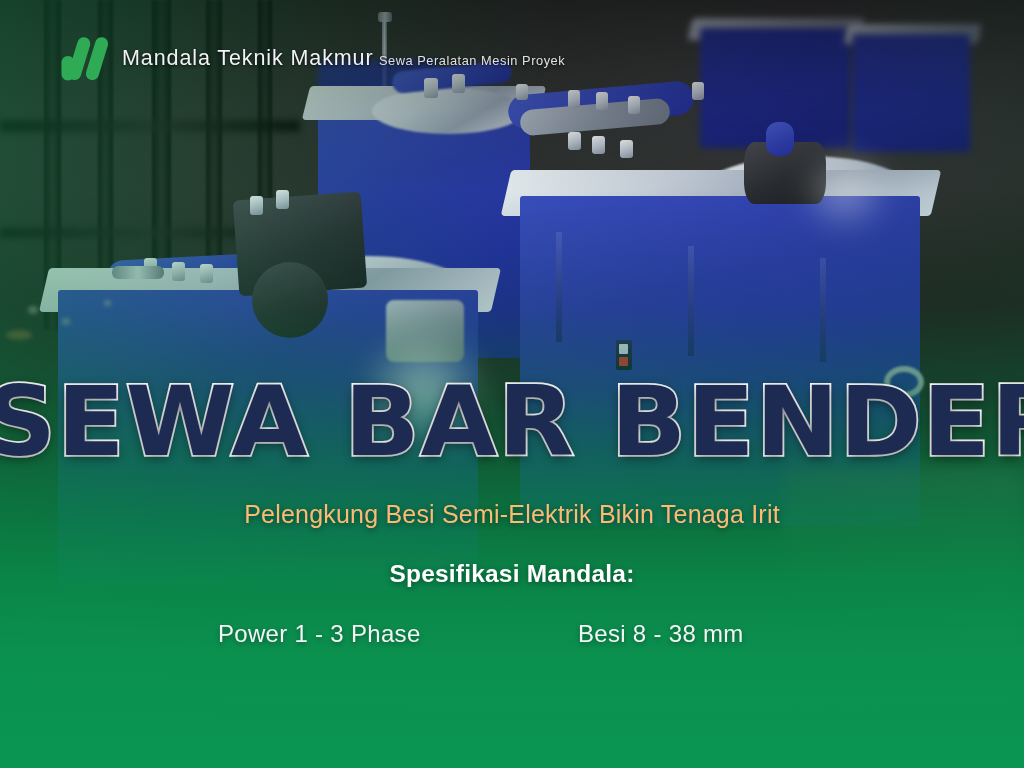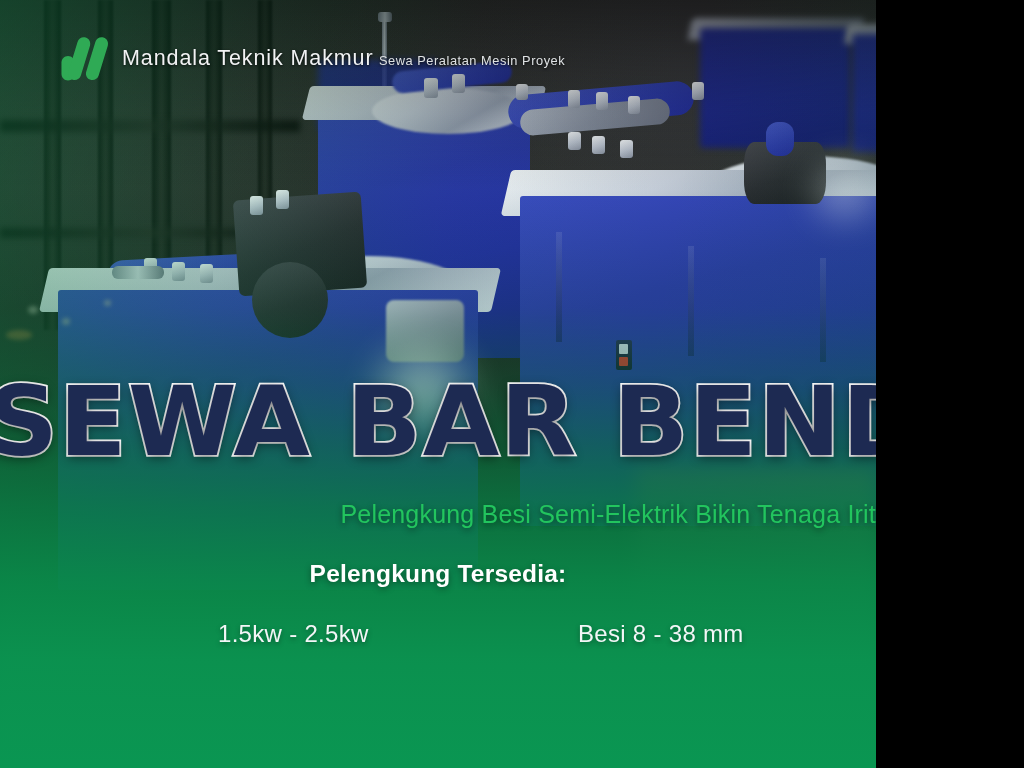--- a/index.html
+++ b/index.html
@@ -1,19 +1,19 @@
 <!DOCTYPE html>
 <html><head>
 <meta charset="utf-8">
 <style>
   * { margin:0; padding:0; box-sizing:border-box; }
   html,body { width:1024px; height:768px; overflow:hidden; background:#000; }
   body { font-family:"Liberation Sans", sans-serif; }
 
-  .poster { position:relative; width:876px; height:768px; overflow:hidden; }
+  .poster { position:relative; width:1024px; height:768px; overflow:hidden; }
 
   
   .photo { position:absolute; inset:0; overflow:hidden;
            background:
              radial-gradient(ellipse 60% 45% at 78% 8%, rgba(70,72,80,.55), rgba(0,0,0,0) 70%),
              radial-gradient(ellipse 50% 40% at 12% 12%, rgba(60,58,56,.5), rgba(0,0,0,0) 72%),
              linear-gradient(175deg,#3b3a38 0%, #2c2b2a 22%, #211f1e 45%, #17161a 70%, #0d0d12 100%);
   }
   
   .plank { position:absolute; background:linear-gradient(90deg, rgba(12,11,10,.92), rgba(38,35,32,.55), rgba(10,9,8,.9));
@@ -137,22 +137,22 @@
               font-family:"DejaVu Sans", sans-serif;
               font-size:96px; line-height:96px; font-weight:700;
               letter-spacing:1px;
               transform:scaleX(1.03);
               color:#1d2a52;
               -webkit-text-stroke:3.5px #ffffff;
               paint-order:stroke fill;
               text-shadow:0 3px 10px rgba(0,0,0,.45);
               white-space:nowrap; }
 
-  .subhead { position:absolute; left:0; right:0; top:500px; text-align:right;
-             font-size:25px; color:#22c55e; font-weight:400; letter-spacing:.2px;
+  .subhead { position:absolute; left:0; right:0; top:500px; text-align:center;
+             font-size:25px; color:#fdba74; font-weight:400; letter-spacing:.2px;
              text-shadow:0 2px 6px rgba(0,0,0,.45); }
 
   .spec-title { position:absolute; left:0; right:0; top:560px; text-align:center;
                 font-size:24.5px; color:#ffffff; font-weight:700; letter-spacing:.2px;
                 text-shadow:0 2px 6px rgba(0,0,0,.4); }
 
   .spec-grid { position:absolute; left:218px; top:620px; width:600px;
                display:grid; grid-template-columns:360px 240px; row-gap:16px; }
   .spec-cell { font-size:24px; color:#f3f6f7; font-weight:400; letter-spacing:.3px;
                text-shadow:0 2px 5px rgba(0,0,0,.35); white-space:nowrap; }
@@ -258,21 +258,21 @@
         <span class="brand-name">Mandala Teknik Makmur</span>
         <span class="brand-rule"></span>
         <span class="brand-tag">Sewa Peralatan Mesin Proyek</span>
       </span>
     </div>
 
     <div class="headline">SEWA BAR BENDER</div>
 
     <div class="subhead">Pelengkung Besi Semi-Elektrik Bikin Tenaga Irit</div>
 
-    <div class="spec-title">Pelengkung Tersedia:</div>
+    <div class="spec-title">Spesifikasi Mandala:</div>
 
     <div class="spec-grid">
-      <span class="spec-cell">1.5kw - 2.5kw</span>
+      <span class="spec-cell">Power 1 - 3 Phase</span>
       <span class="spec-cell">Besi 8 - 38 mm</span>
     </div>
 
   </div>
 </div>
 
 </body></html>

